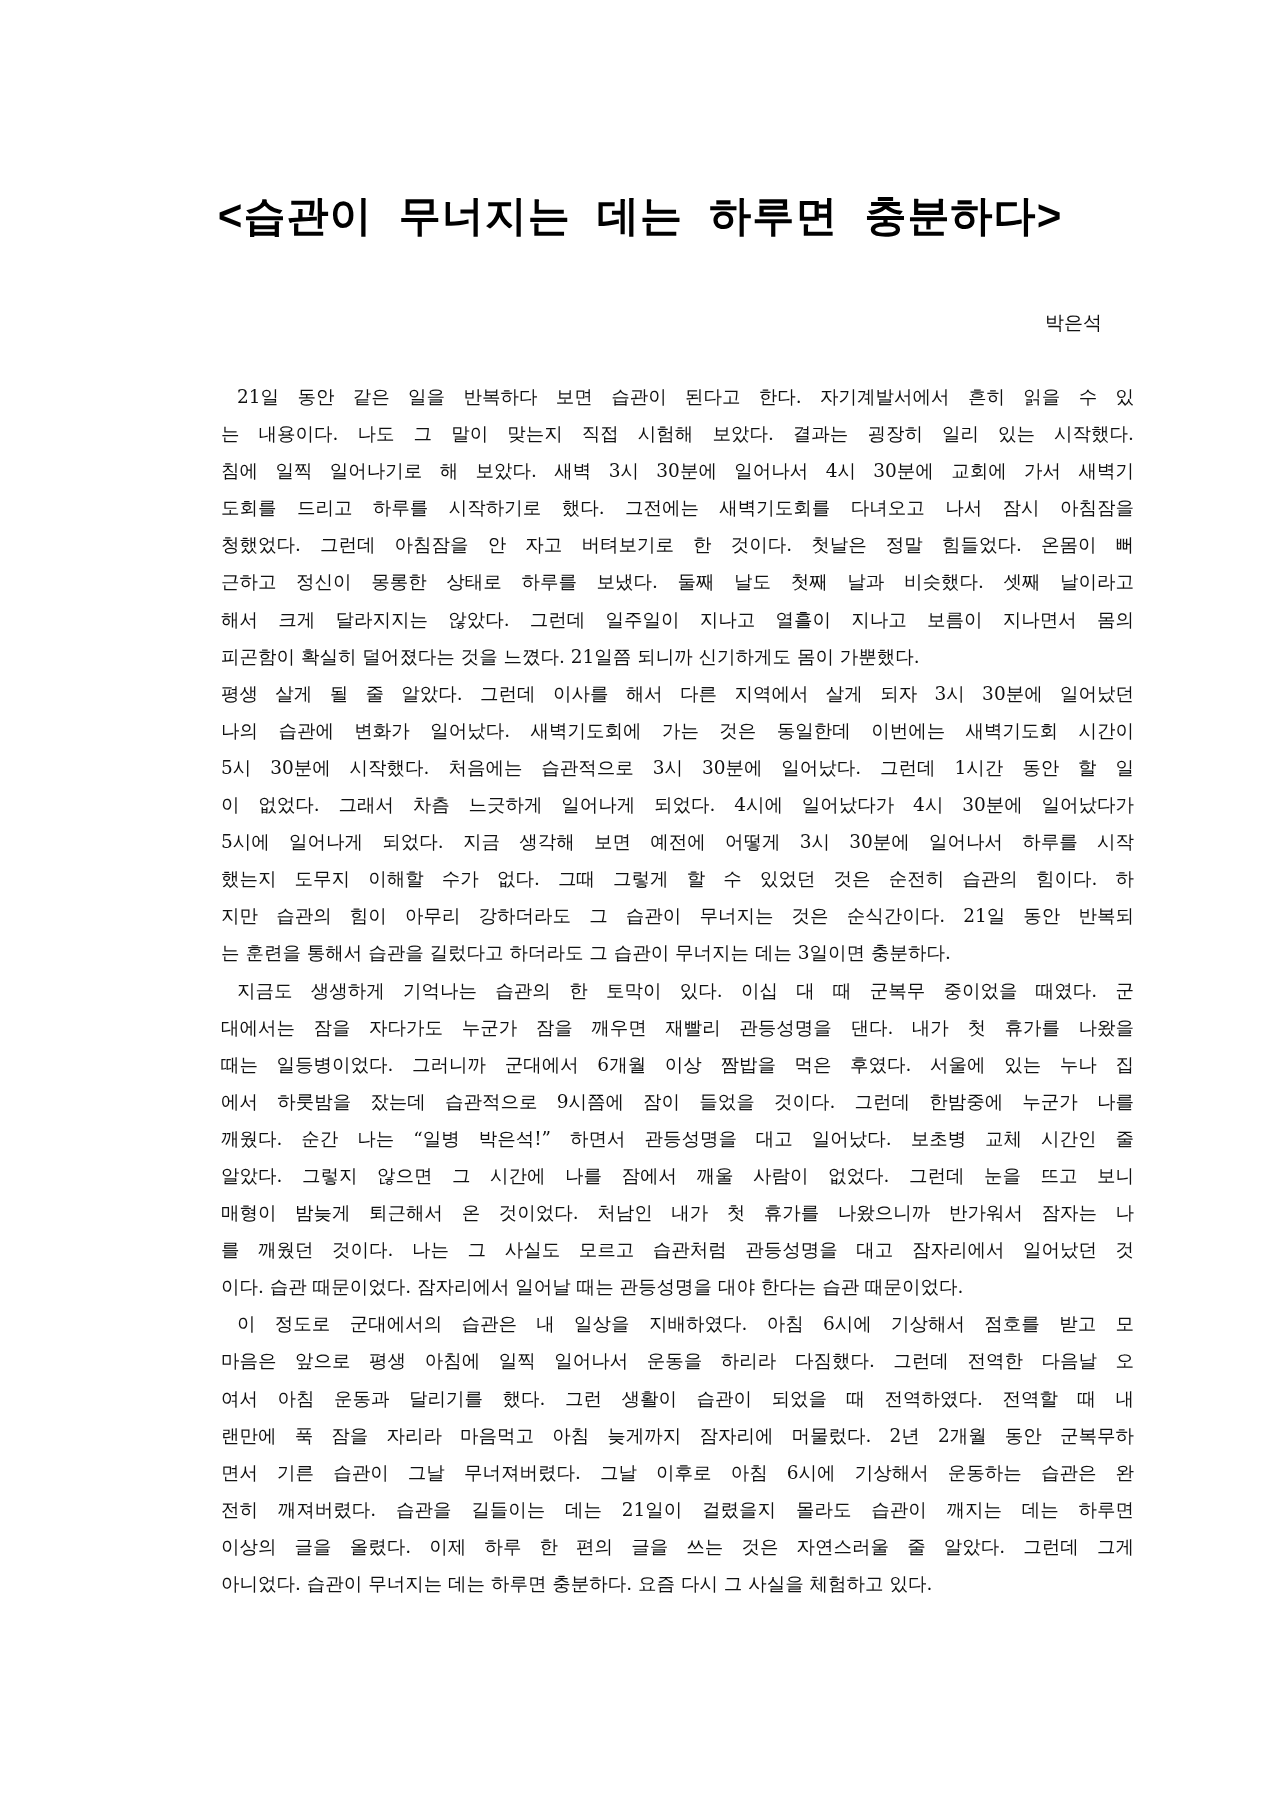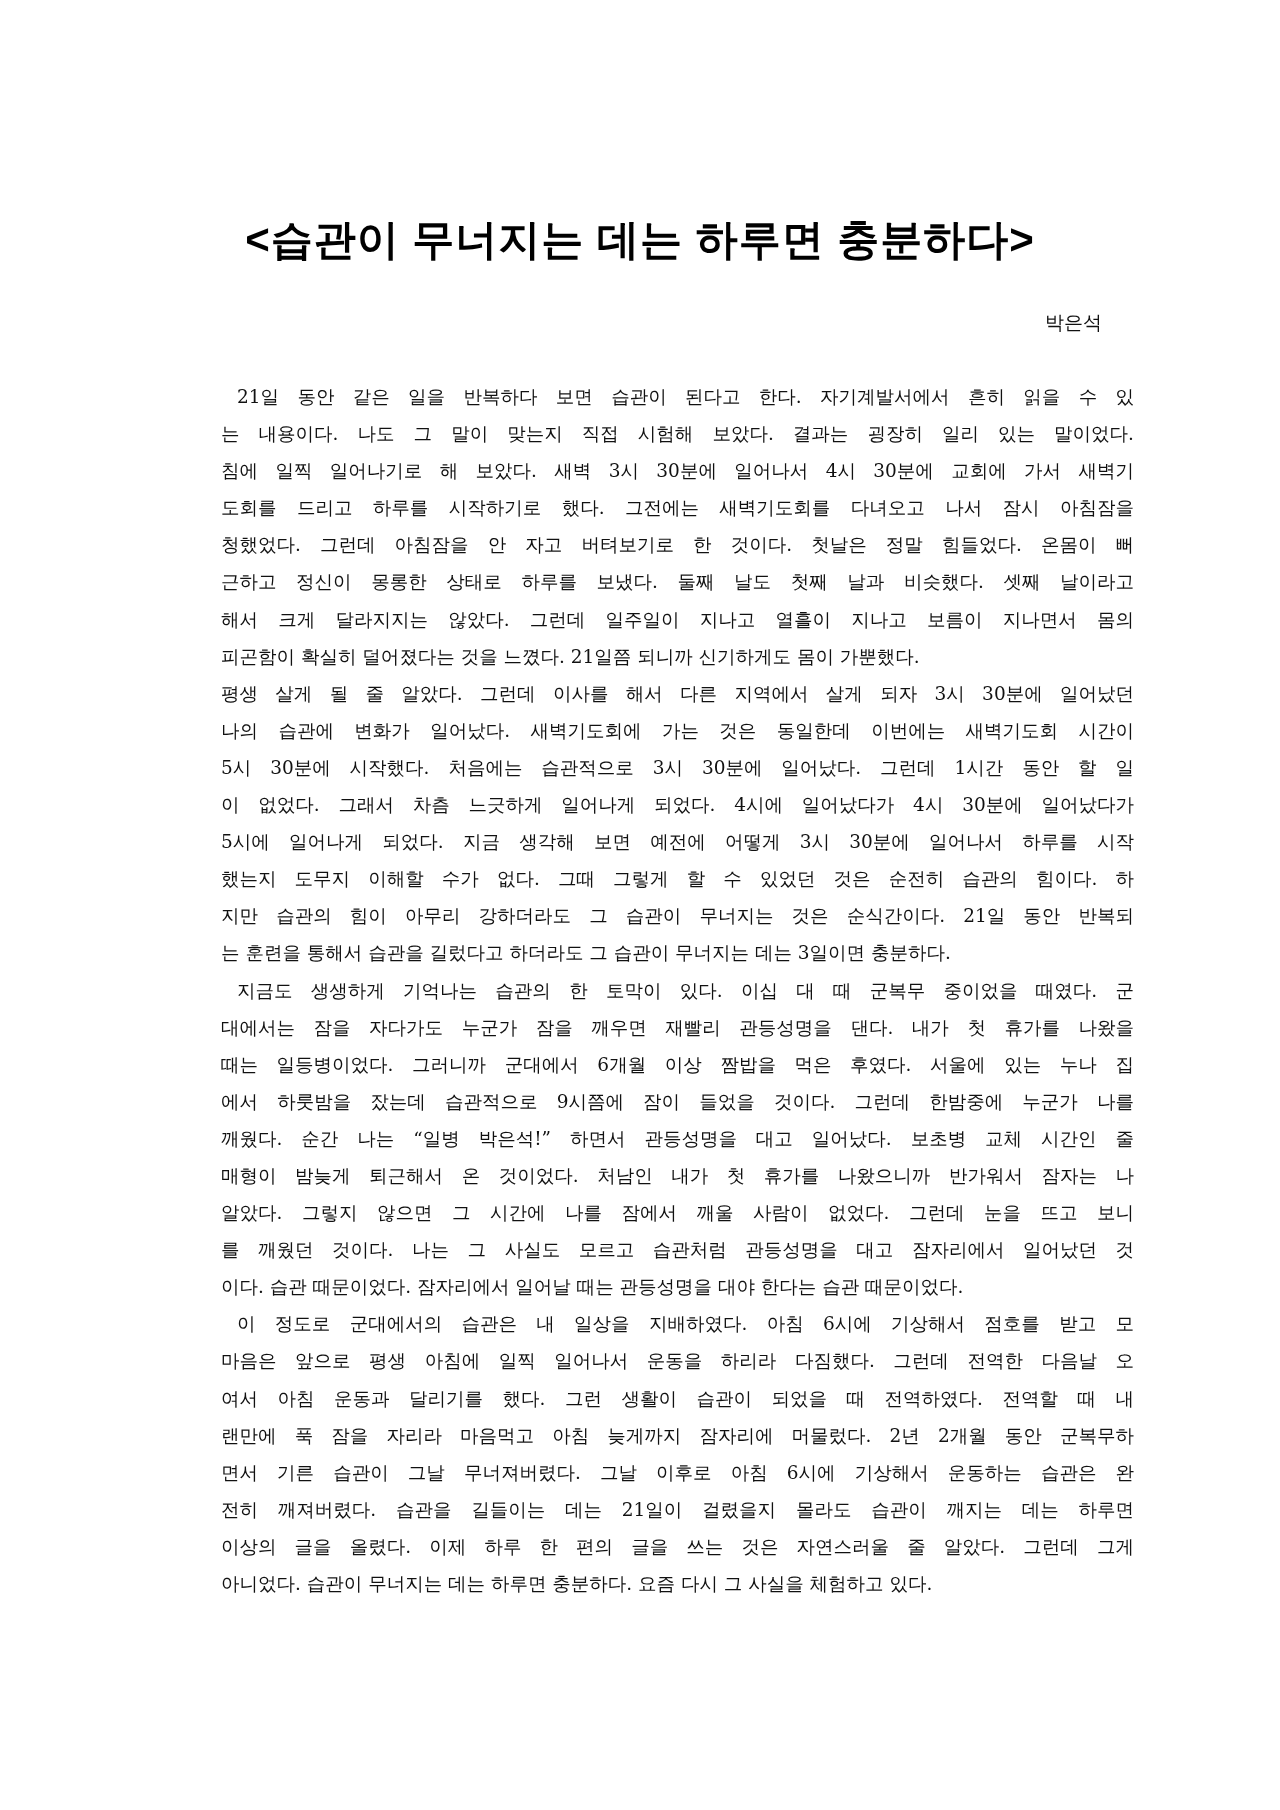--- a/index.html
+++ b/index.html
@@ -1,20 +1,20 @@
 <!DOCTYPE html>
 <html><head>
 <meta charset="utf-8">
 <style>
   html, body { margin: 0; padding: 0; background: #ffffff; }
   body { width: 1280px; height: 1810px; position: relative; overflow: hidden; }
   .page { position: absolute; left: 0; top: 0; width: 1280px; height: 1810px; background: #fff; }
   .title {
-    position: absolute; left: 0; top: 212px; width: 1280px; text-align: center;
-    font-family: Liberation Sans, sans-serif; font-weight: bold; font-size: 42px;
+    position: absolute; left: 0; top: 188px; width: 1280px; text-align: center;
+    font-family: Liberation Mono, monospace; font-weight: bold; font-size: 42px;
     color: #000; letter-spacing: 1px; margin: 0;
   }
   .author {
     position: absolute; right: 178px; top: 310px;
     font-family: Liberation Mono, monospace; font-size: 19px; color: #111;
   }
   .body { position: absolute; left: 183px; top: 378px; width: 913px; margin-left: 38px; }
   .line {
     height: 37.1px; line-height: 37.1px; white-space: nowrap;
     font-family: "DejaVu Serif", serif; font-size: 18.5px; color: #111;
@@ -26,21 +26,21 @@
 </head>
 <body>
 
 <div class="page">
   <h1 class="title">&lt;습관이 무너지는 데는 하루면 충분하다&gt;</h1>
   <div class="author">박은석</div>
 
   <div class="body" id="body">
       <div class="paragraph">
         <div class="line indent">21일 동안 같은 일을 반복하다 보면 습관이 된다고 한다. 자기계발서에서 흔히 읽을 수 있</div>
-        <div class="line">는 내용이다. 나도 그 말이 맞는지 직접 시험해 보았다. 결과는 굉장히 일리 있는 말이었다.</div>
+        <div class="line">는 내용이다. 나도 그 말이 맞는지 직접 시험해 보았다. 결과는 굉장히 일리 있는 시작했다.</div>
         <div class="line">침에 일찍 일어나기로 해 보았다. 새벽 3시 30분에 일어나서 4시 30분에 교회에 가서 새벽기</div>
         <div class="line">도회를 드리고 하루를 시작하기로 했다. 그전에는 새벽기도회를 다녀오고 나서 잠시 아침잠을</div>
         <div class="line">청했었다. 그런데 아침잠을 안 자고 버텨보기로 한 것이다. 첫날은 정말 힘들었다. 온몸이 뻐</div>
         <div class="line">근하고 정신이 몽롱한 상태로 하루를 보냈다. 둘째 날도 첫째 날과 비슷했다. 셋째 날이라고</div>
         <div class="line">해서 크게 달라지지는 않았다. 그런데 일주일이 지나고 열흘이 지나고 보름이 지나면서 몸의</div>
         <div class="line last">피곤함이 확실히 덜어졌다는 것을 느꼈다. 21일쯤 되니까 신기하게도 몸이 가뿐했다.</div>
       </div>
       <div class="paragraph">
         <div class="line">평생 살게 될 줄 알았다. 그런데 이사를 해서 다른 지역에서 살게 되자 3시 30분에 일어났던</div>
         <div class="line">나의 습관에 변화가 일어났다. 새벽기도회에 가는 것은 동일한데 이번에는 새벽기도회 시간이</div>
@@ -50,22 +50,22 @@
         <div class="line">했는지 도무지 이해할 수가 없다. 그때 그렇게 할 수 있었던 것은 순전히 습관의 힘이다. 하</div>
         <div class="line">지만 습관의 힘이 아무리 강하더라도 그 습관이 무너지는 것은 순식간이다. 21일 동안 반복되</div>
         <div class="line last">는 훈련을 통해서 습관을 길렀다고 하더라도 그 습관이 무너지는 데는 3일이면 충분하다.</div>
       </div>
       <div class="paragraph">
         <div class="line indent">지금도 생생하게 기억나는 습관의 한 토막이 있다. 이십 대 때 군복무 중이었을 때였다. 군</div>
         <div class="line">대에서는 잠을 자다가도 누군가 잠을 깨우면 재빨리 관등성명을 댄다. 내가 첫 휴가를 나왔을</div>
         <div class="line">때는 일등병이었다. 그러니까 군대에서 6개월 이상 짬밥을 먹은 후였다. 서울에 있는 누나 집</div>
         <div class="line">에서 하룻밤을 잤는데 습관적으로 9시쯤에 잠이 들었을 것이다. 그런데 한밤중에 누군가 나를</div>
         <div class="line">깨웠다. 순간 나는 “일병 박은석!” 하면서 관등성명을 대고 일어났다. 보초병 교체 시간인 줄</div>
+        <div class="line">알았다. 그렇지 않으면 그 시간에 나를 잠에서 깨울 사람이 없었다. 그런데 눈을 뜨고 보니</div>
         <div class="line">매형이 밤늦게 퇴근해서 온 것이었다. 처남인 내가 첫 휴가를 나왔으니까 반가워서 잠자는 나</div>
-        <div class="line">알았다. 그렇지 않으면 그 시간에 나를 잠에서 깨울 사람이 없었다. 그런데 눈을 뜨고 보니</div>
         <div class="line">를 깨웠던 것이다. 나는 그 사실도 모르고 습관처럼 관등성명을 대고 잠자리에서 일어났던 것</div>
         <div class="line last">이다. 습관 때문이었다. 잠자리에서 일어날 때는 관등성명을 대야 한다는 습관 때문이었다.</div>
       </div>
       <div class="paragraph">
         <div class="line indent">이 정도로 군대에서의 습관은 내 일상을 지배하였다. 아침 6시에 기상해서 점호를 받고 모</div>
         <div class="line">마음은 앞으로 평생 아침에 일찍 일어나서 운동을 하리라 다짐했다. 그런데 전역한 다음날 오</div>
         <div class="line">여서 아침 운동과 달리기를 했다. 그런 생활이 습관이 되었을 때 전역하였다. 전역할 때 내</div>
         <div class="line">랜만에 푹 잠을 자리라 마음먹고 아침 늦게까지 잠자리에 머물렀다. 2년 2개월 동안 군복무하</div>
         <div class="line">면서 기른 습관이 그날 무너져버렸다. 그날 이후로 아침 6시에 기상해서 운동하는 습관은 완</div>
         <div class="line">전히 깨져버렸다. 습관을 길들이는 데는 21일이 걸렸을지 몰라도 습관이 깨지는 데는 하루면</div>

